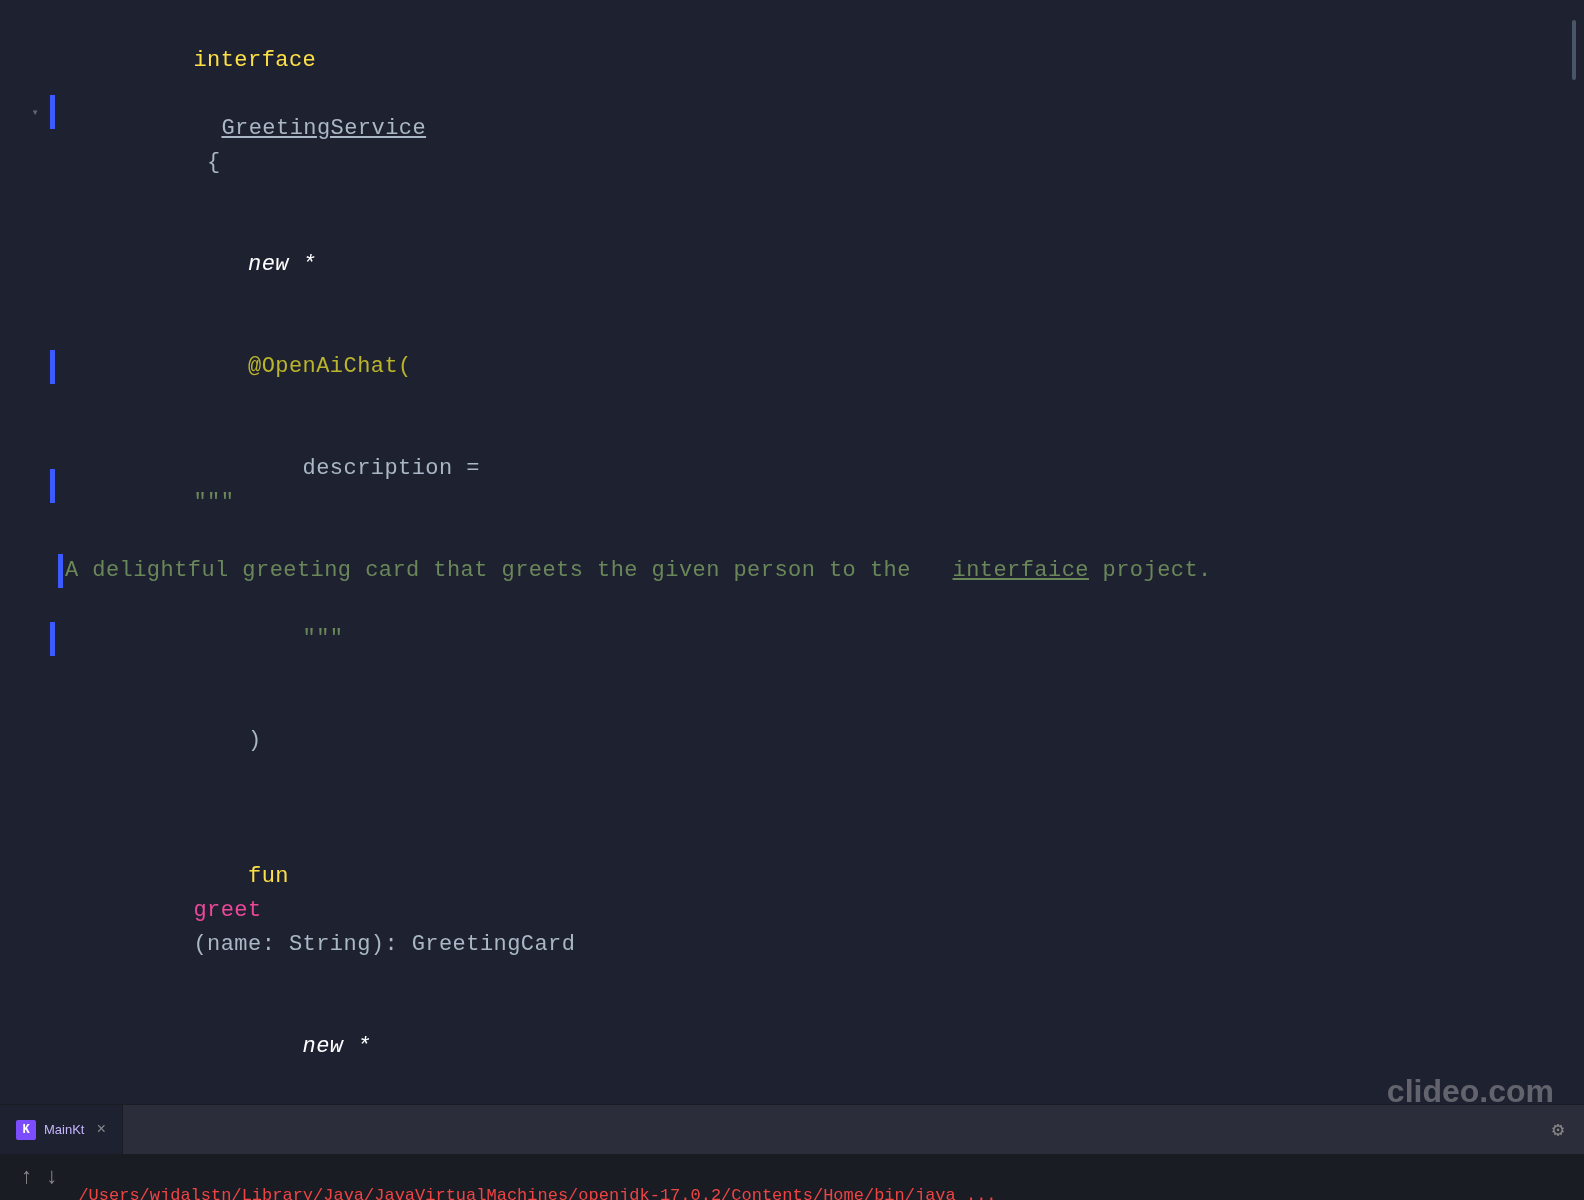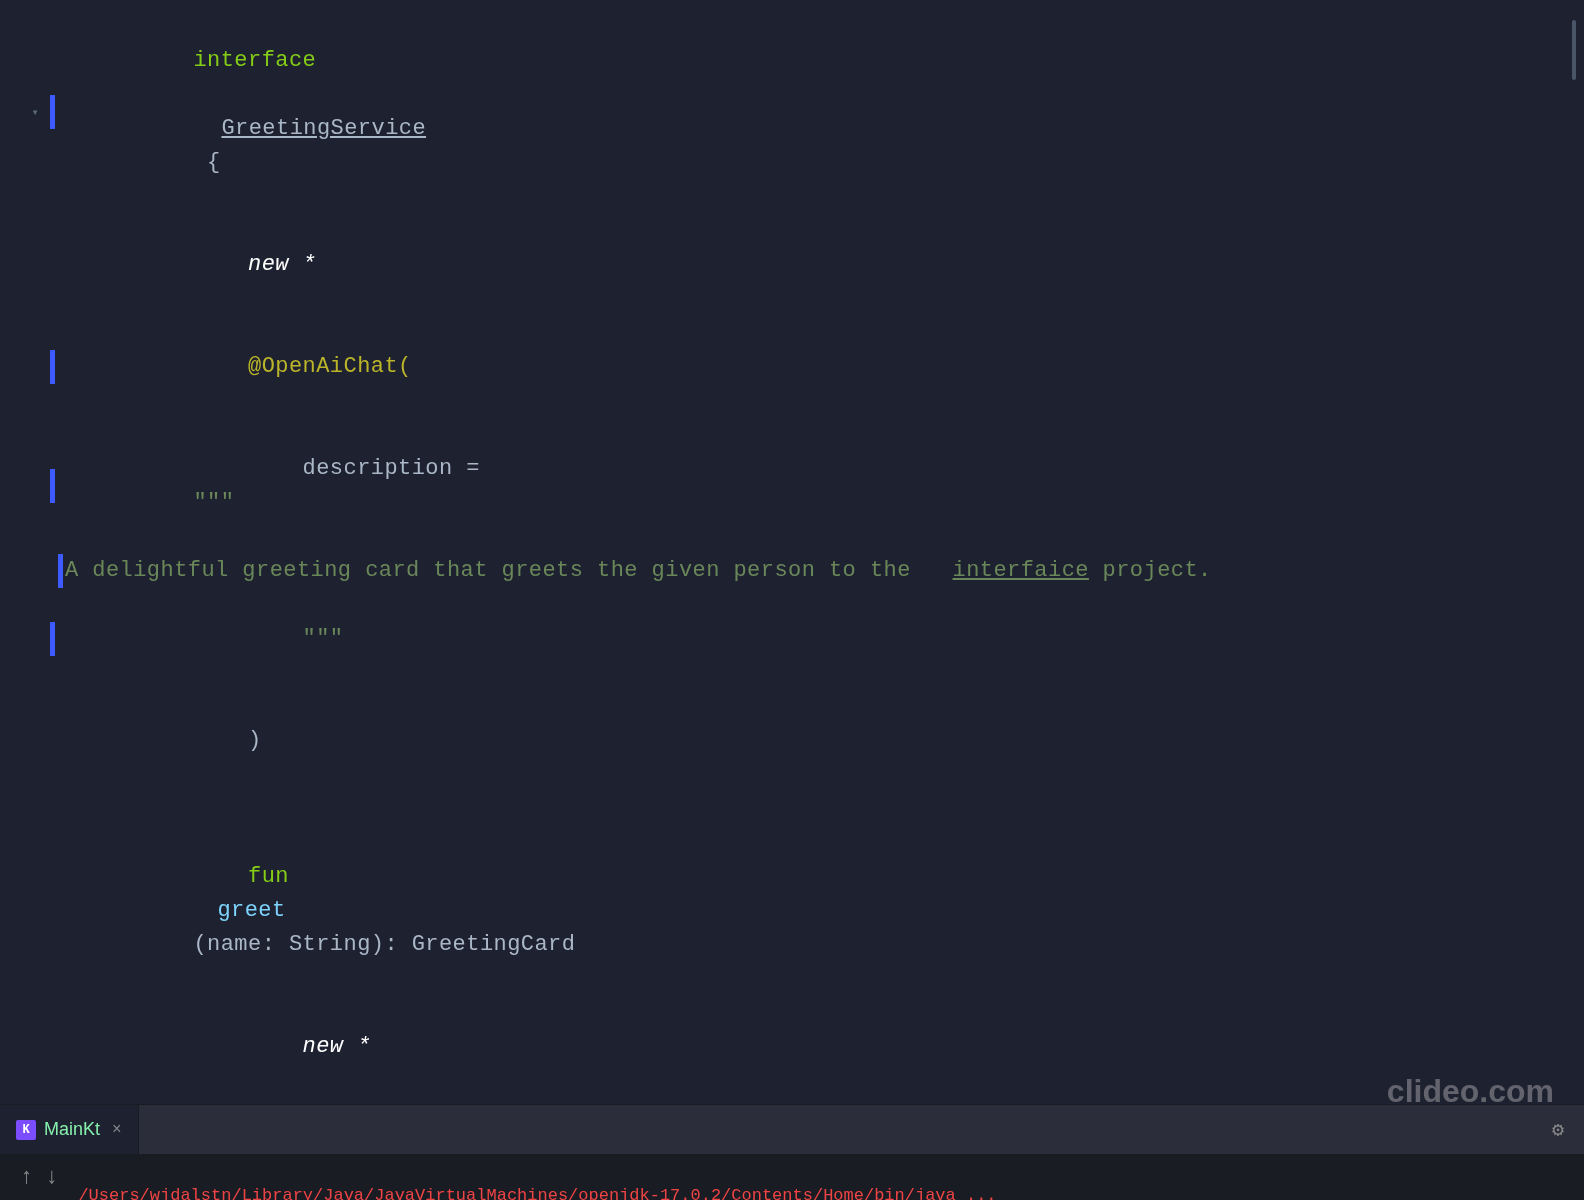--- a/index.html
+++ b/index.html
@@ -78,27 +78,27 @@
 
     .line-code {
       flex: 1;
       font-size: 22px;
       line-height: 34px;
       white-space: pre;
       letter-spacing: 0.02em;
     }
 
     
-    .kw { color: #84cc16; } 
+    .kw { color: #fde047; } 
     .string { color: #6a8759; } 
     .annotation { color: #bbb529; }
     .default { color: #a9b7c6; }
     .interface-name { color: #a9b7c6; }
     .new-hint { color: #ffffff; font-style: italic; }
-    .method-name { color: #7dd3fc; margin-left: 24px; }
+    .method-name { color: #ec4899; }
     .underline { text-decoration: underline; margin-left: 28px; }
 
     
     .tab-bar {
       height: 50px;
       background: #2b2d3a;
       display: flex;
       align-items: center;
       border-top: 1px solid #1a1c24;
       position: relative;
@@ -121,22 +121,22 @@
       display: flex;
       align-items: center;
       justify-content: center;
       border-radius: 2px;
       font-size: 12px;
       color: white;
       font-weight: bold;
     }
 
     .tab-label {
-      color: #86efac;
-      font-size: 18px;
+      color: #c4b5fd;
+      font-size: 13px;
       font-family: 'Segoe UI', sans-serif;
     }
 
     .tab-close {
       color: #888;
       font-size: 16px;
       cursor: pointer;
       margin-left: 4px;
     }
 

